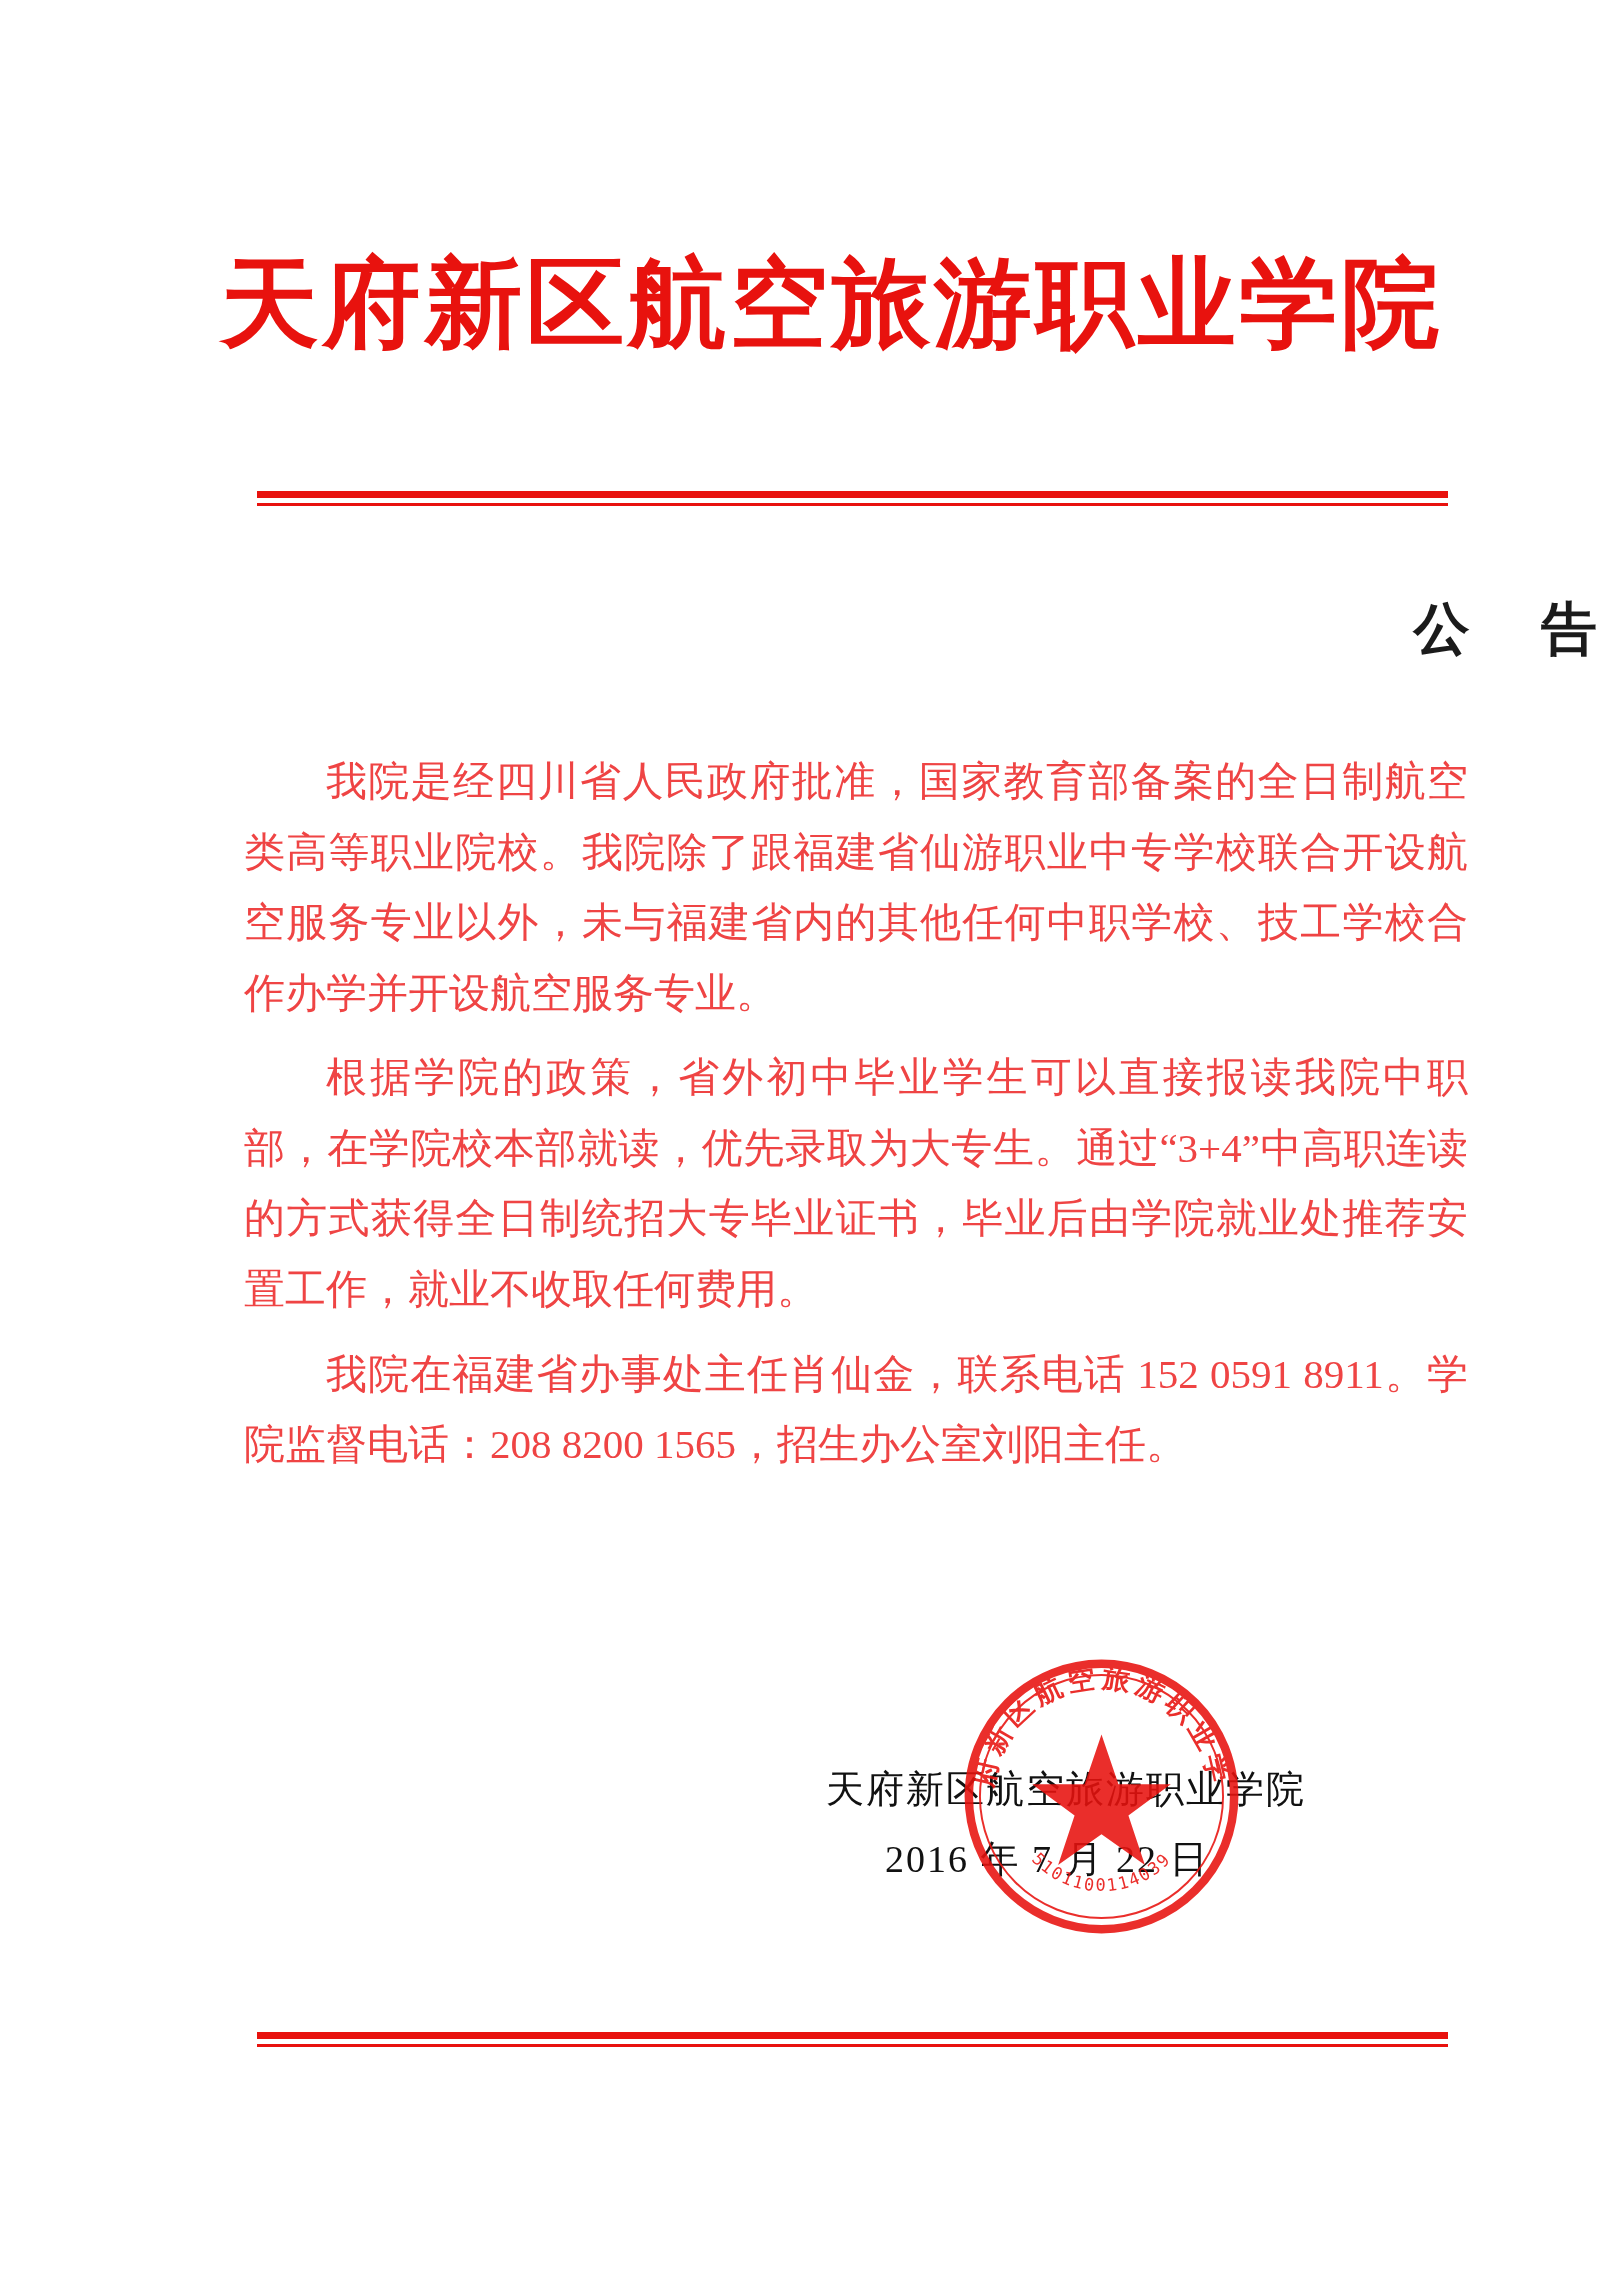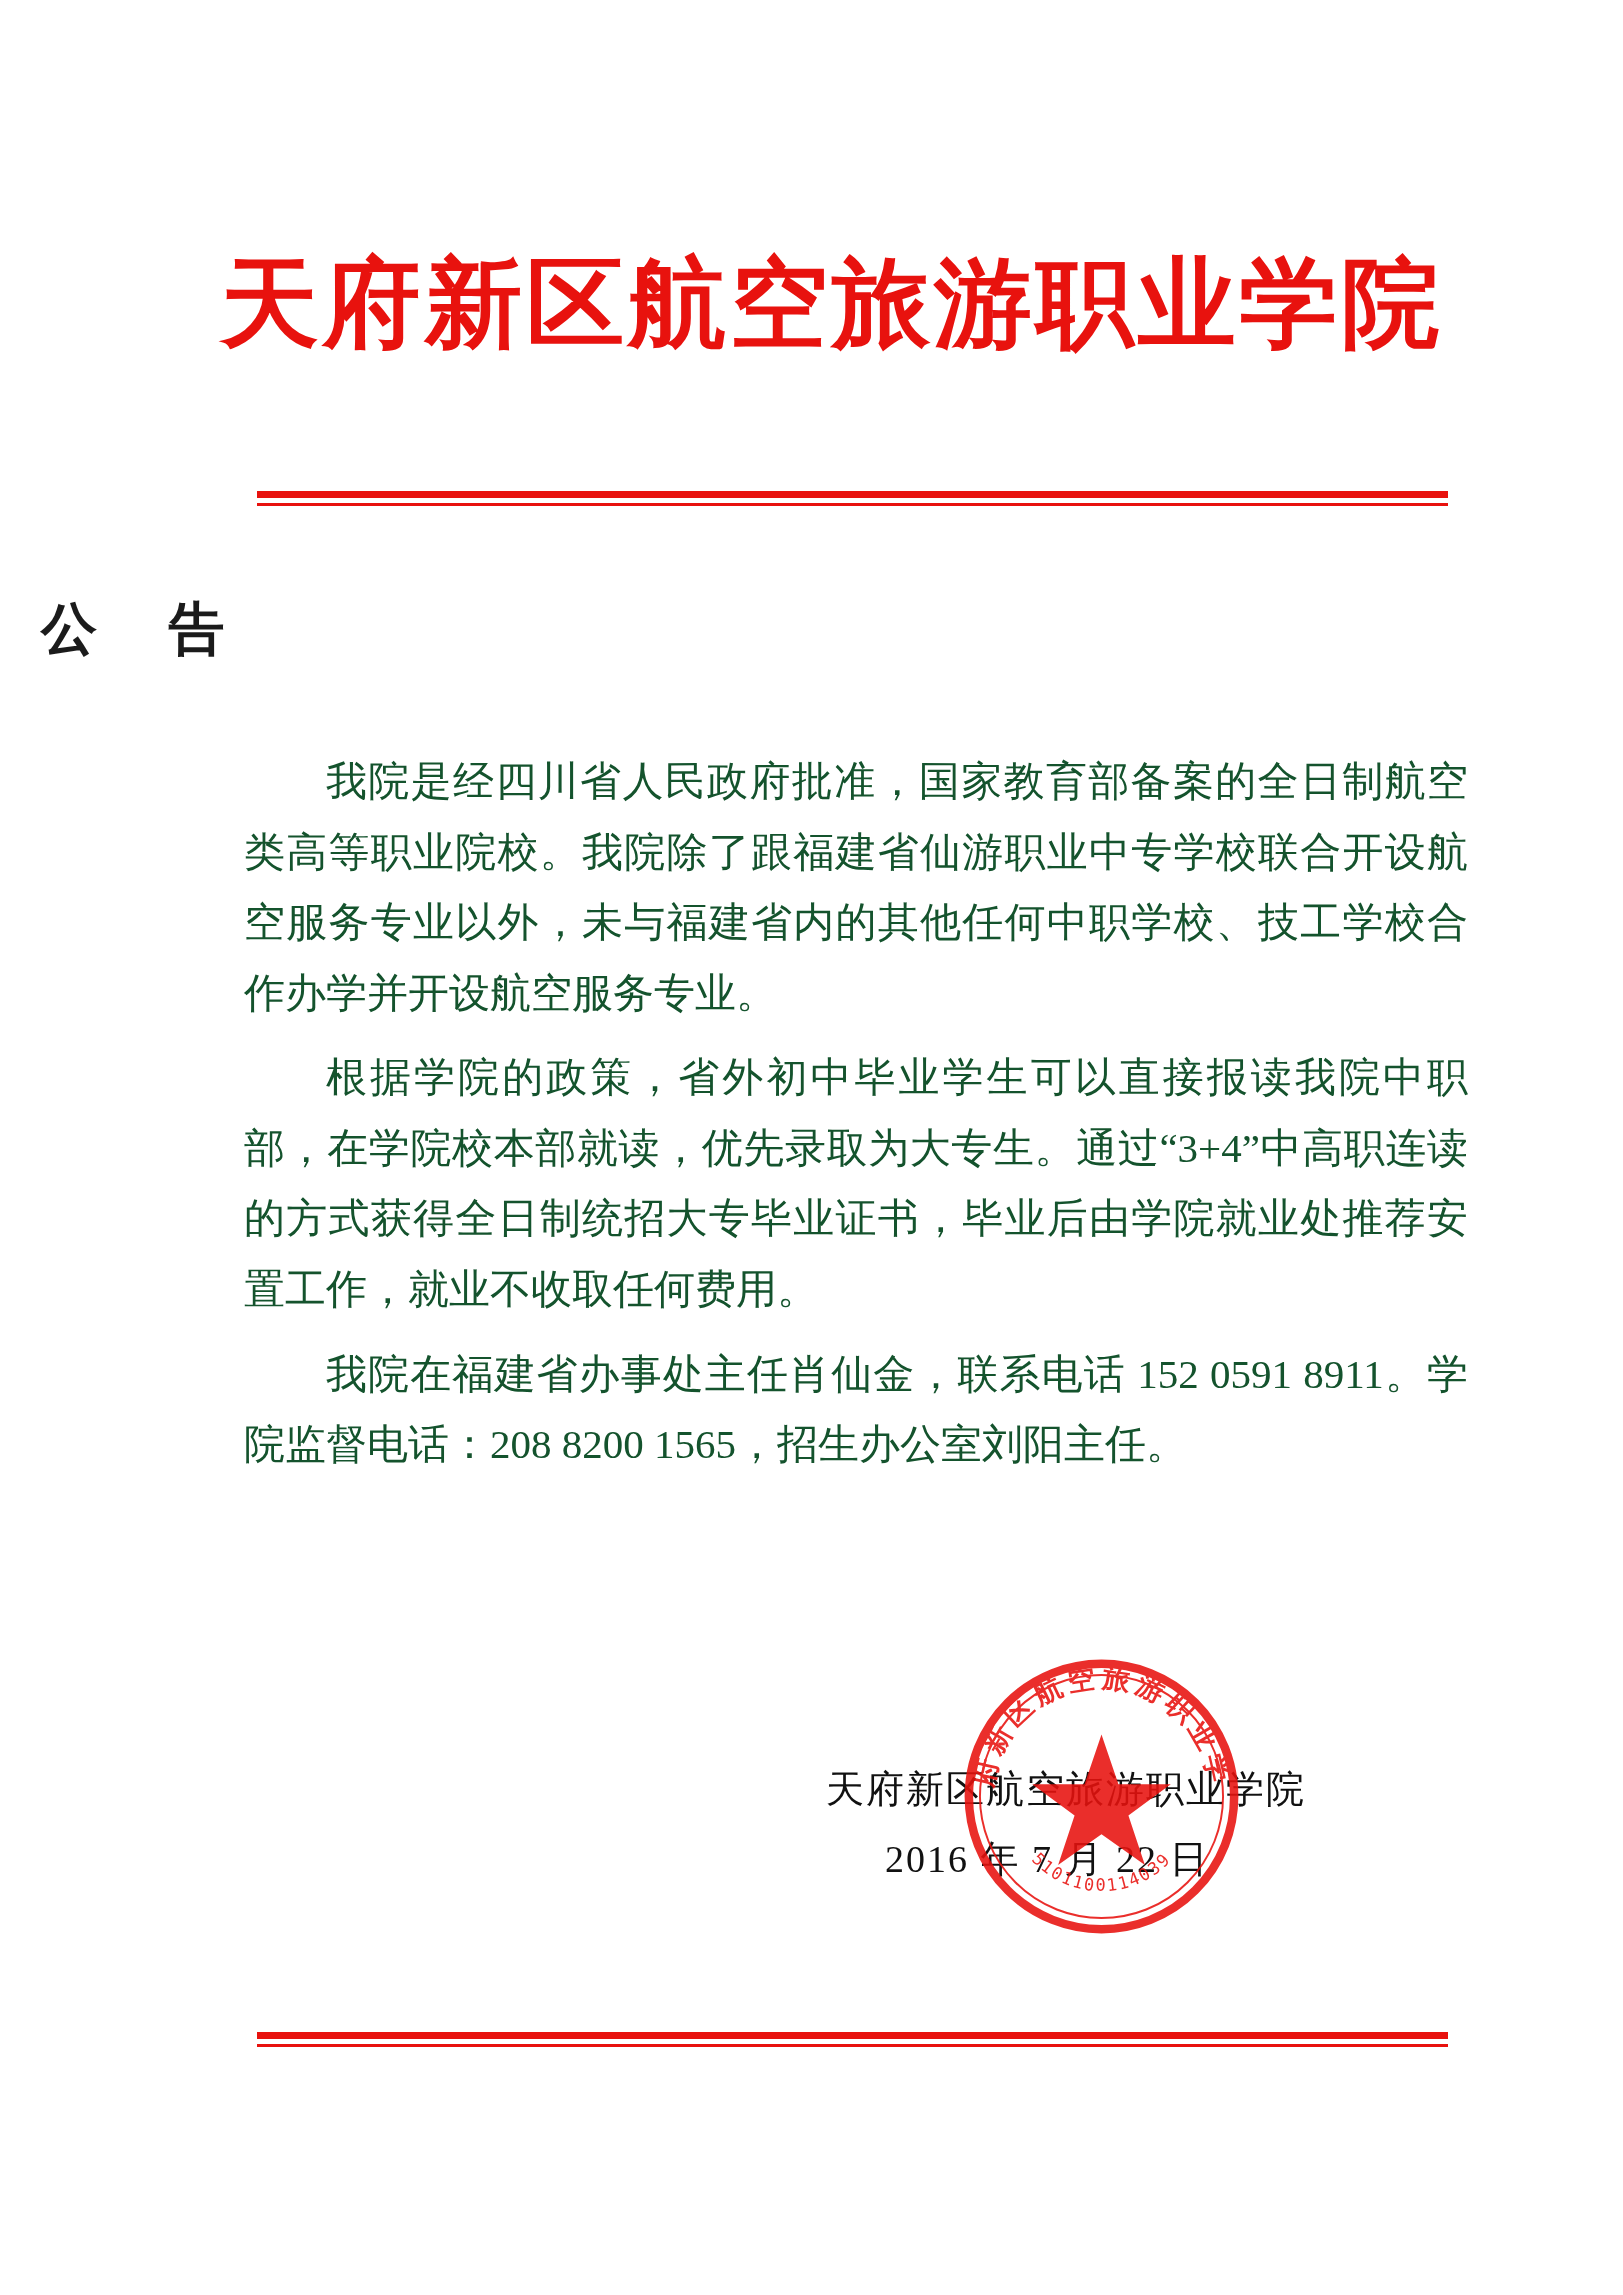--- a/index.html
+++ b/index.html
@@ -61,35 +61,35 @@
     background: #e8120e;
     margin-top: 5.2px;
   }
 
   
   .doc-heading {
     position: absolute;
     top: 592px;
     left: 0;
     width: 100%;
-    text-align: left;
+    text-align: right;
     font-family: "DejaVu Serif", "Liberation Serif", serif;
     font-weight: bold;
     font-size: 56px;
     letter-spacing: 26px;
     color: #1b1b1b;
   }
 
   
   .body-copy {
     position: absolute;
     top: 746px;
     left: 203px;
     width: 1224px;
-    color: #14532d;
+    color: #ef4444;
     font-size: 41px;
     line-height: 1.72;
     text-align: justify;
     text-justify: inter-ideograph;
   }
   .body-copy p {
     margin: 0 0 14.4px 0;
     text-indent: 2em;
   }
 

